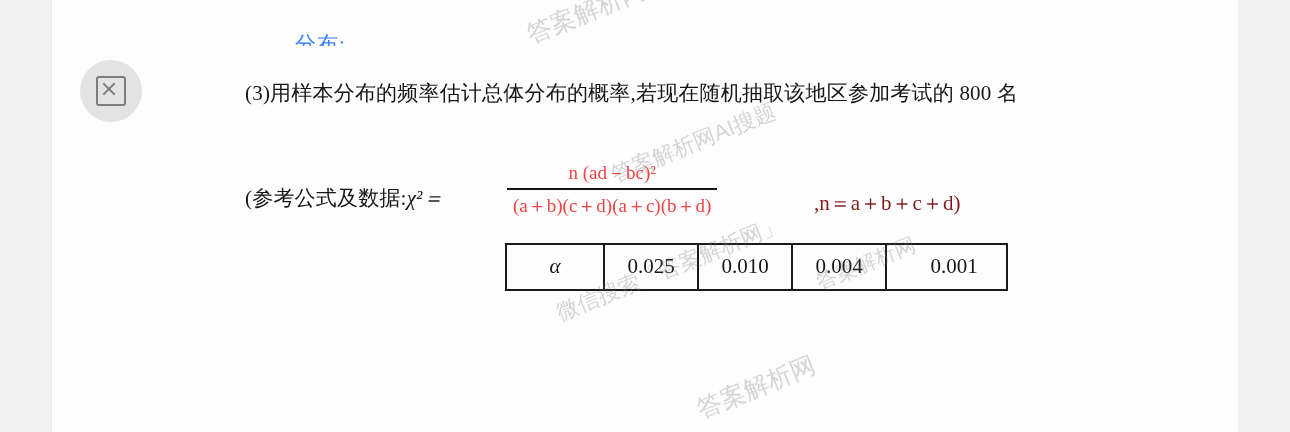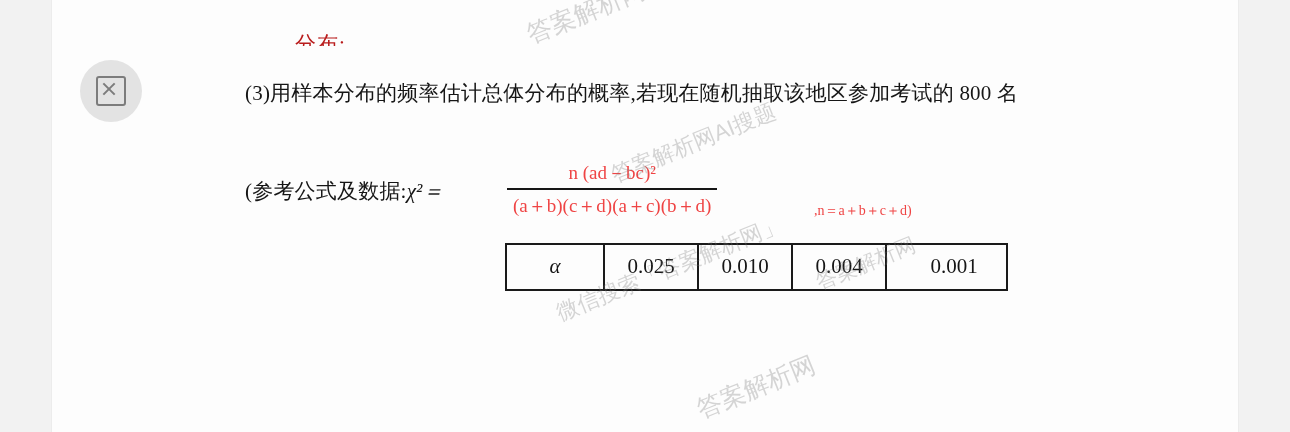--- a/index.html
+++ b/index.html
@@ -57,37 +57,37 @@
   }
   #badge .glyph::before { transform: rotate(45deg); }
   #badge .glyph::after  { transform: rotate(-45deg); }
 
   
   .cut-line {
     position: absolute;
     left: 243px;
     top: 30px;
     font-size: 21px;
-    color: #b91c1c;
+    color: #3b82f6;
     letter-spacing: 1px;
     white-space: nowrap;
     overflow: hidden;
     height: 16px;
   }
 
   .body-text {
     position: absolute;
     color: #161616;
     font-size: 21px;
     line-height: 34px;
     white-space: nowrap;
   }
   #line1 { left: 193px; top: 76px; letter-spacing: 0.2px; text-align: center; }
   #line2 { left: 231px; top: 118px; letter-spacing: 0.2px; }
-  #line3 { left: 193px; top: 174px; letter-spacing: 0.2px; }
+  #line3 { left: 193px; top: 181px; letter-spacing: 0.2px; }
 
   .ital { font-style: italic; font-family: "Liberation Serif", serif; }
   .sub  { font-size: 13px; vertical-align: sub; }
 
   
   #formula {
     position: absolute;
     left: 455px;
     top: 160px;
     display: inline-block;
@@ -105,23 +105,23 @@
     background: #161616;
     margin: 1px 0 2px 0;
   }
   #formula .den {
     padding: 1px 6px 0 6px;
     font-size: 19px;
   }
   #tail {
     position: absolute;
     left: 762px;
-    top: 202px;
-    font-size: 14px;
-    color: #ef4444;
+    top: 189px;
+    font-size: 21px;
+    color: #7f1d1d;
     white-space: nowrap;
   }
 
   
   #chi-table {
     position: absolute;
     left: 453px;
     top: 243px;
     border-collapse: collapse;
     background: transparent;

